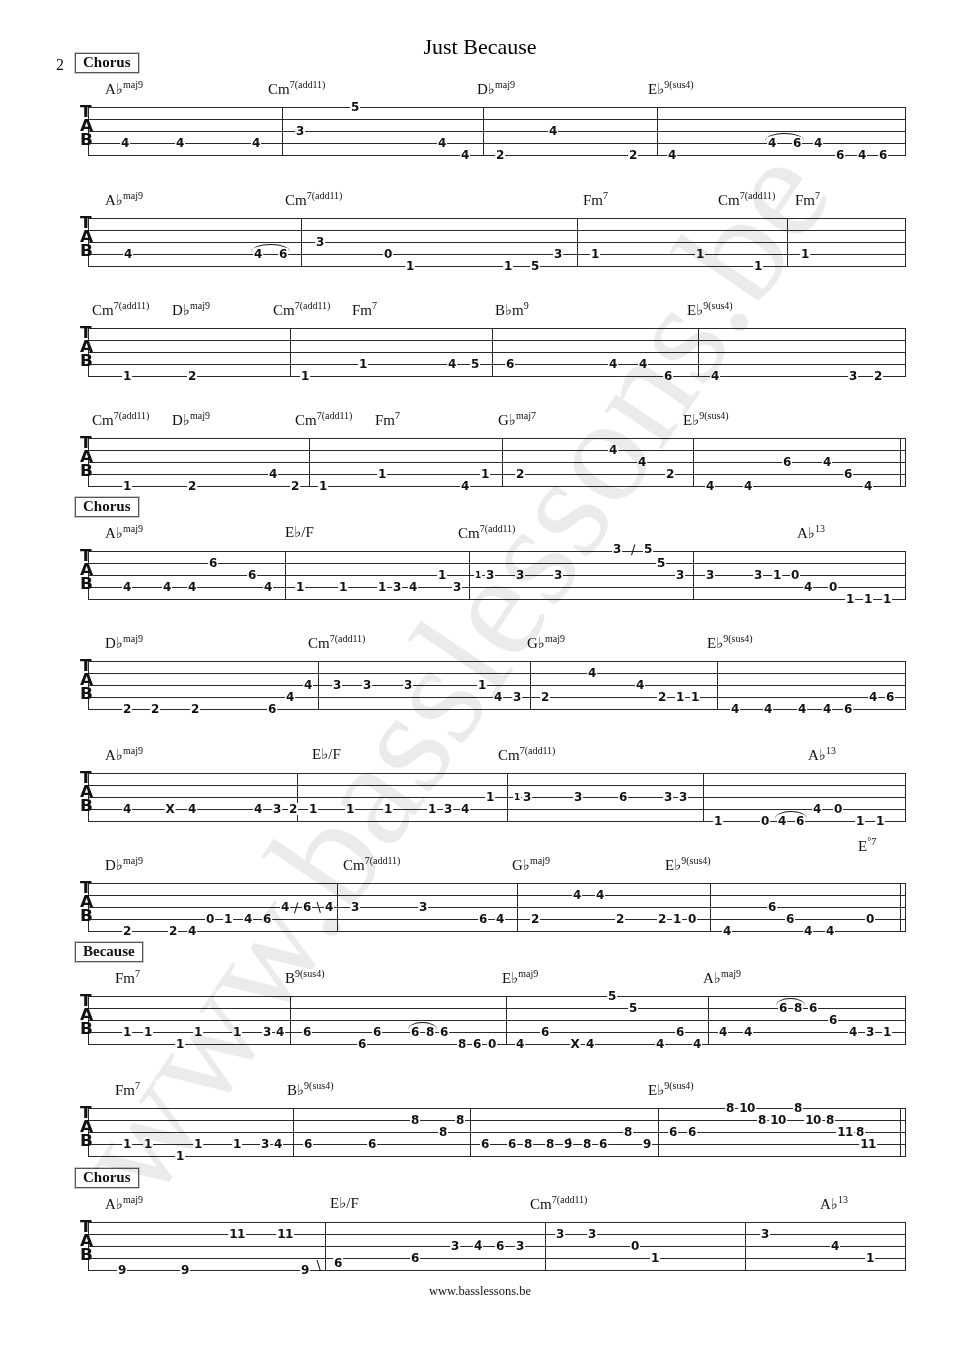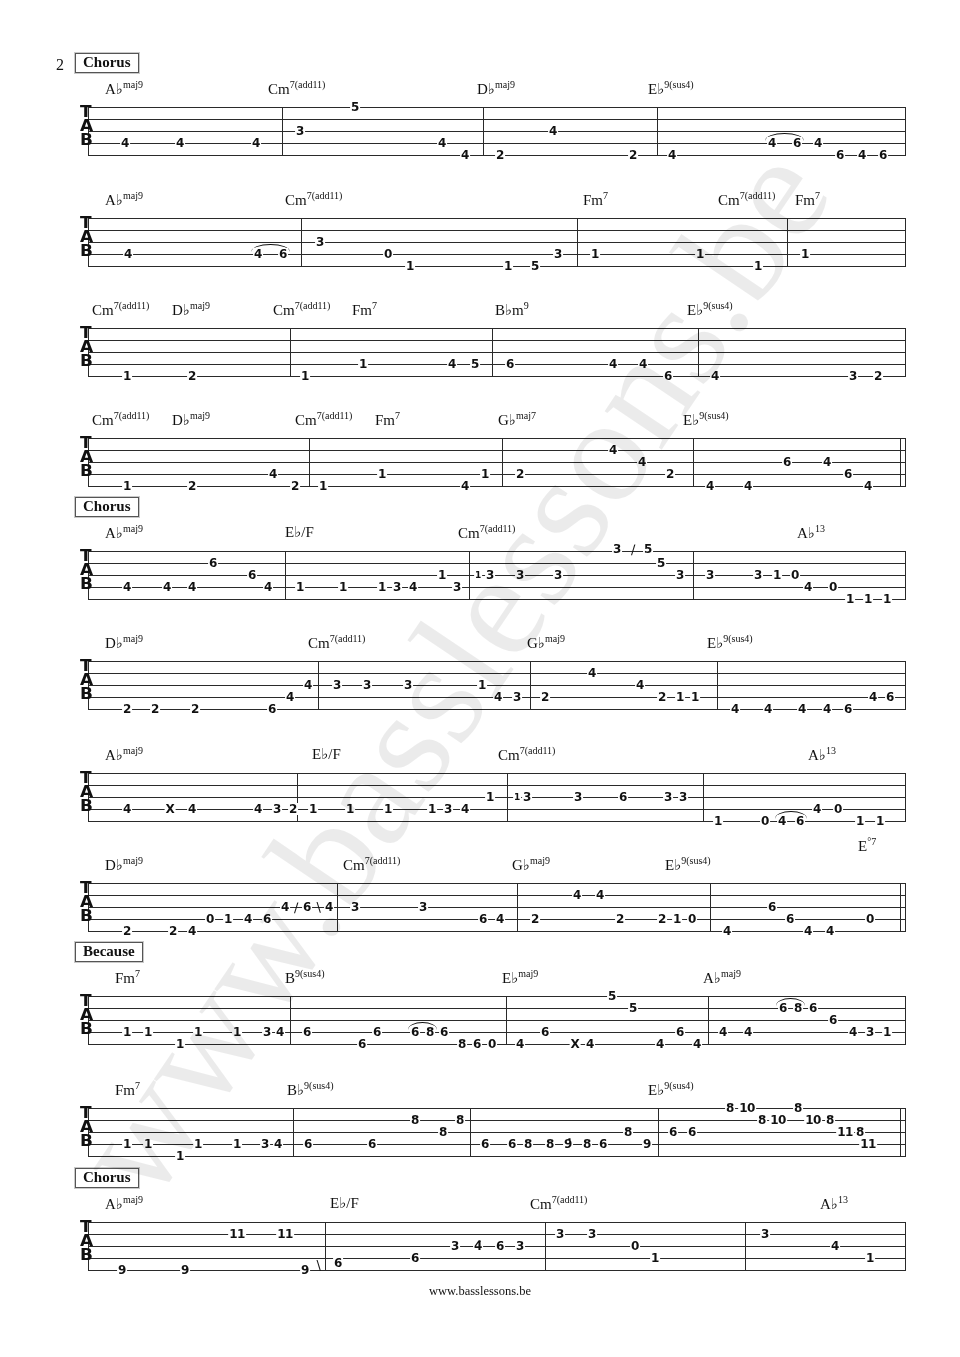--- a/index.html
+++ b/index.html
@@ -22,20 +22,21 @@
     font-size:12px;line-height:1;background:#fff;padding:0 1px;z-index:2;letter-spacing:-0.5px;white-space:nowrap;}
   .note.sm{font-size:9px;}
   .note.slash{font-weight:normal;font-size:13px;background:transparent;}
   .arc{position:absolute;height:7px;border-top:1.5px solid #111;border-radius:50% 50% 0 0/100% 100% 0 0;z-index:2;}
 </style>
 </head>
 <body>
 
 <div id="sheet">
   <div class="pageno">2</div>
+  <div class="title">Just Because</div>
   <div class="footer">www.basslessons.be</div>
   <div class="watermark">www.basslessons.be</div>
 <div class="seclabel" style="left: 75px; top: 53px;">Chorus</div>
     <div class="sline" style="left: 88px; top: 107px; width: 817px;"></div>
     <div class="sline" style="left: 88px; top: 119px; width: 817px;"></div>
     <div class="sline" style="left: 88px; top: 131px; width: 817px;"></div>
     <div class="sline" style="left: 88px; top: 143px; width: 817px;"></div>
     <div class="sline" style="left: 88px; top: 155px; width: 817px;"></div>
     <div class="bline" style="left: 88px; top: 107px;"></div>
     <div class="bline" style="left: 282px; top: 107px;"></div>

